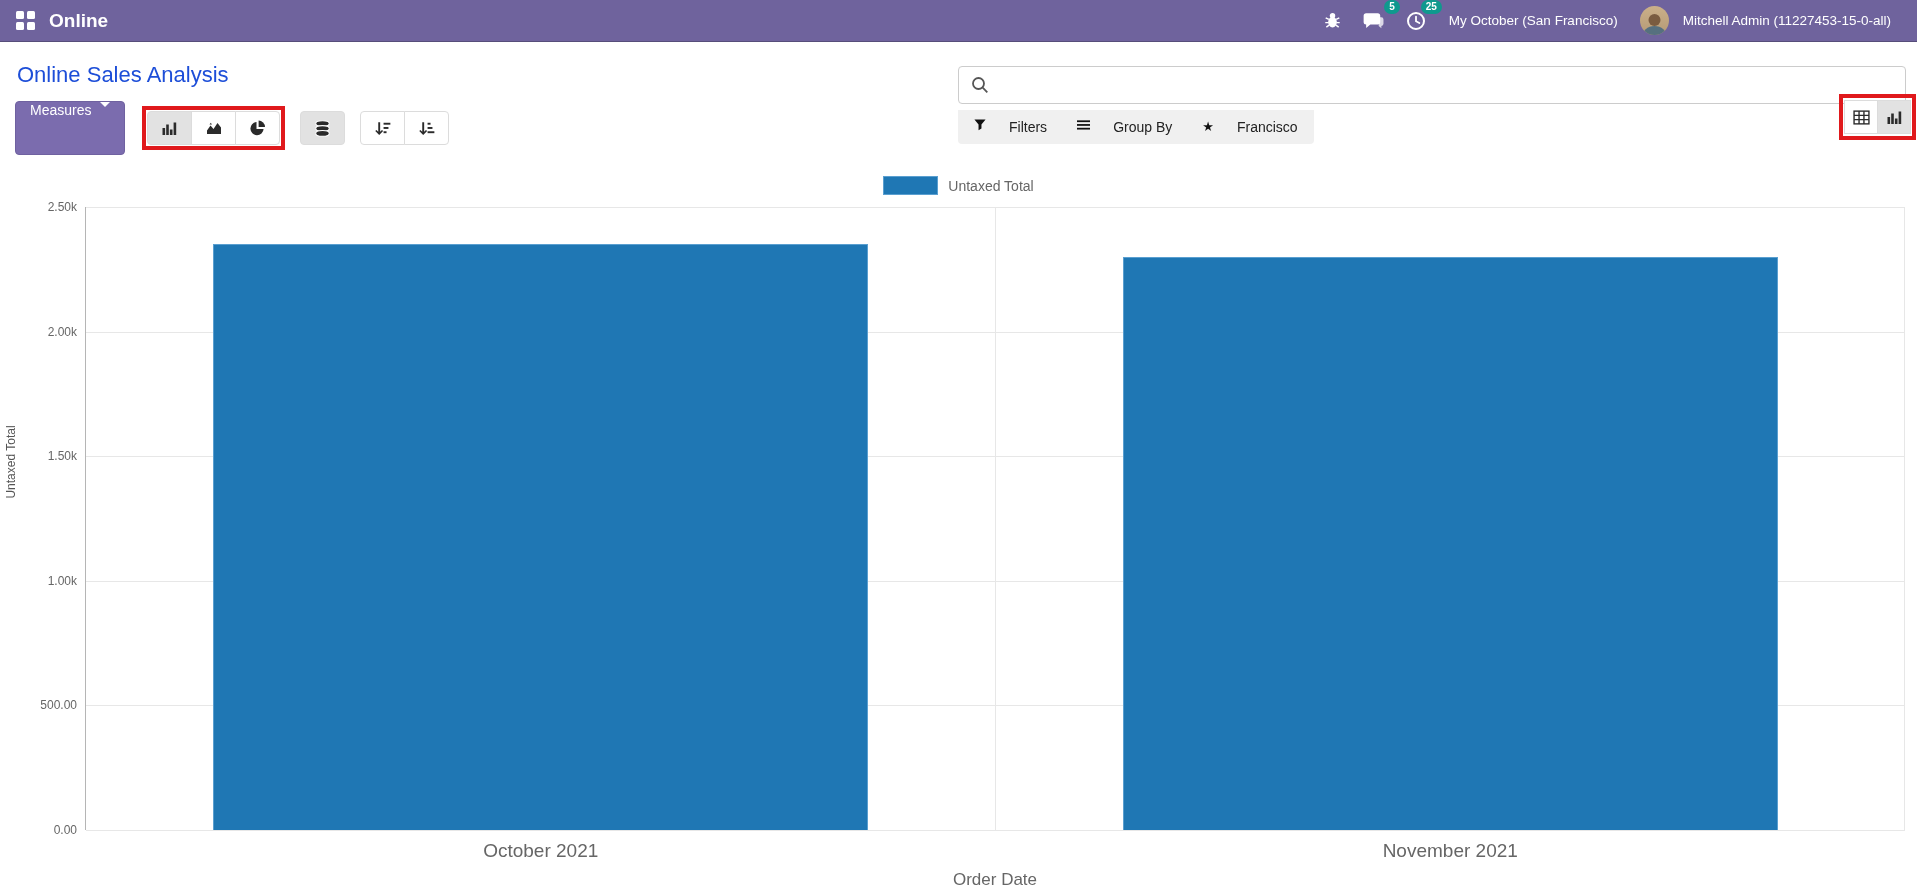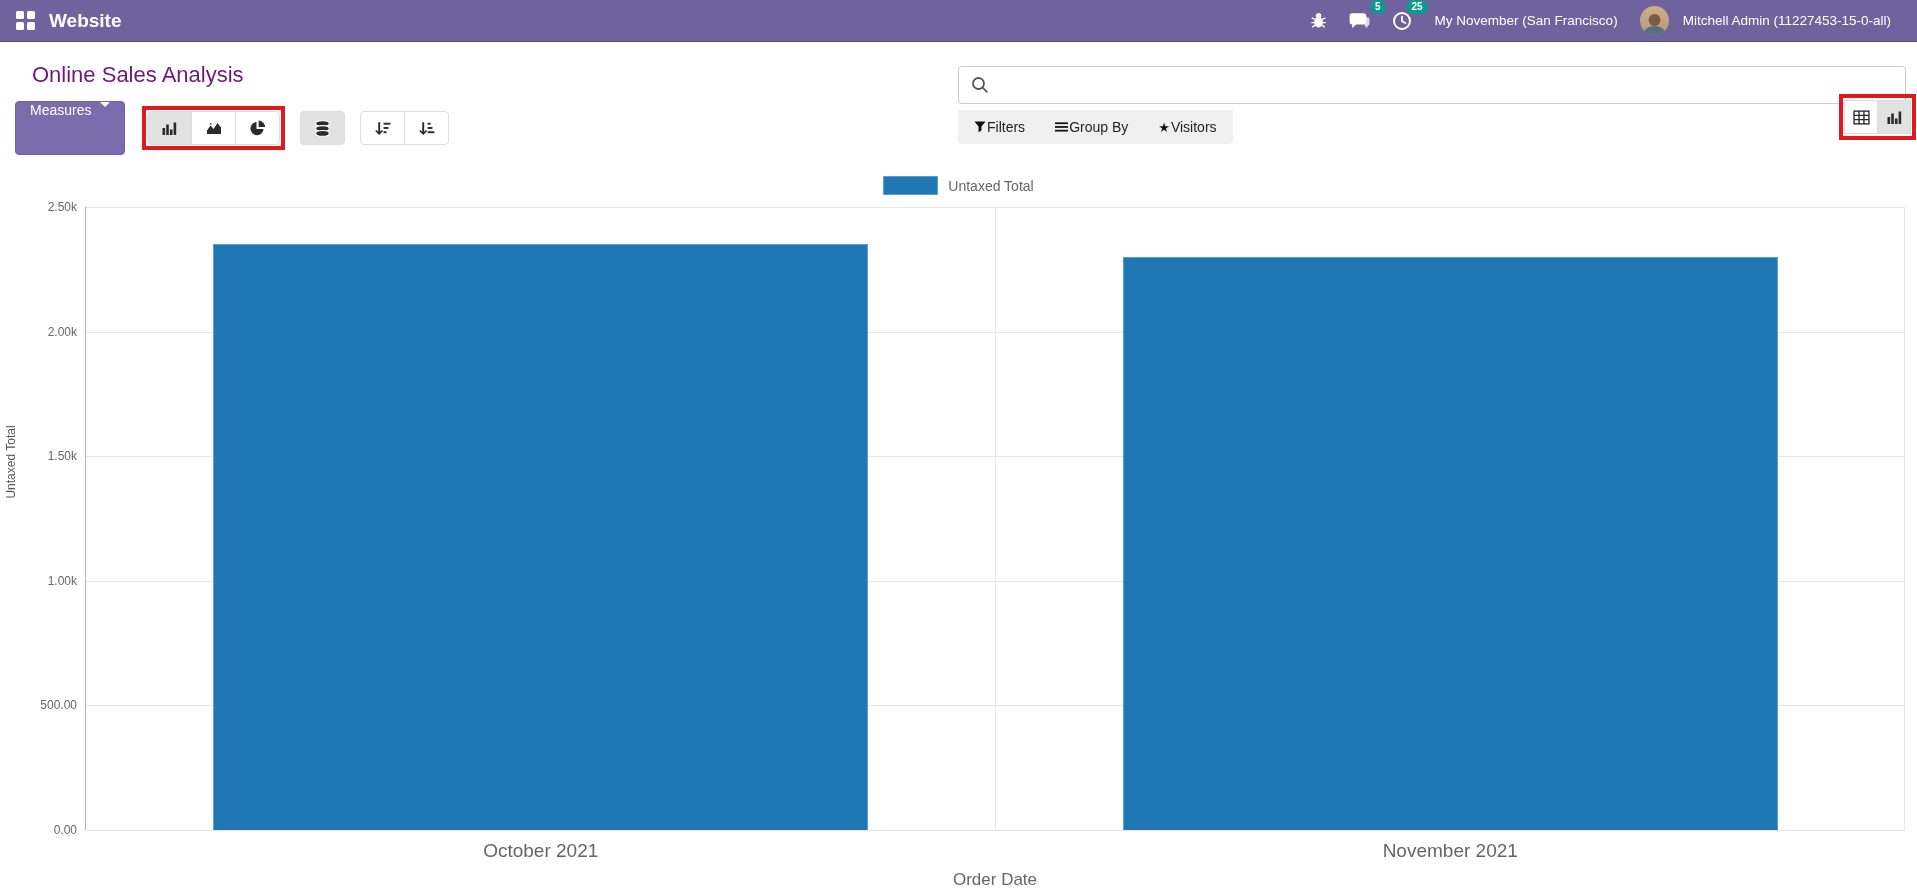--- a/index.html
+++ b/index.html
@@ -18,21 +18,21 @@
   .nav-right { display:flex; align-items:center; gap:4px; }
   .icon-wrap { position:relative; padding:5px 9px; cursor:pointer; display:flex; align-items:center; }
   .badge { position:absolute; top:-6px; right:-7px; background:#0f998e; color:#fff; font-size:10px;
            font-weight:bold; border-radius:9px; padding:2px 5px; line-height:1; }
   .nav-text { color:#fff; font-size:13.5px; padding:0 10px; cursor:pointer; white-space:nowrap; }
   .avatar { width:29px; height:29px; border-radius:50%; background:linear-gradient(#cbb089,#b59a76); overflow:hidden;
             display:flex; align-items:flex-end; justify-content:center; margin-left:8px; cursor:pointer; flex:none; }
   .avatar svg { display:block; }
 
   
-  .page-title { position:absolute; left:32px; top:62px; font-size:22px; font-weight:400; color:#701a75; }
+  .page-title { position:absolute; left:17px; top:62px; font-size:22px; font-weight:400; color:#1d4ed8; }
   .cp-buttons { position:absolute; left:15px; top:101px; display:flex; align-items:center; }
   .btn-measures { height:54px; background:#7b6cae; border:1px solid #6f61a0; border-radius:4px; color:#fff;
                   font-size:14px; padding:0 14px; display:flex; align-items:flex-start; gap:9px; cursor:pointer;
                   font-family:inherit; }
   .caret-down { width:0; height:0; border-left:5px solid transparent; border-right:5px solid transparent;
                 border-top:5px solid #fff; display:inline-block; }
   .red-annotation { border:4px solid #e0191c; padding:1px; margin-left:17px; display:flex; }
   .icon-btn { width:45px; height:34px; background:#fff; border:1px solid #dcdcdc; display:flex;
               align-items:center; justify-content:center; cursor:pointer; padding:0; }
   .icon-btn + .icon-btn { margin-left:-1px; }
@@ -42,21 +42,21 @@
   .grp .icon-btn:last-child { border-radius:0 4px 4px 0; }
   .single { border-radius:4px; margin-left:15px; }
   .sort-group { margin-left:15px; }
 
   .search-box { position:absolute; left:958px; top:66px; width:948px; height:38px; background:#fff;
                 border:1px solid #ccc; border-radius:4px; display:flex; align-items:center; padding:0 12px; }
   .search-box input { flex:1; border:none; outline:none; font-size:15px; color:#333; font-family:inherit; background:transparent; }
   .search-box input::placeholder { color:#9a9a9a; }
   .facets { position:absolute; left:958px; top:110px; height:34px; background:#f0f0f0; border-radius:0 0 4px 4px;
             display:flex; align-items:center; padding:0 16px; gap:30px; }
-  .facet { display:flex; align-items:center; gap:1px; font-size:14px; color:#222; cursor:pointer; white-space:nowrap; }
+  .facet { display:flex; align-items:flex-start; gap:23px; font-size:14px; color:#222; cursor:pointer; white-space:nowrap; }
   .facet .star { font-size:13px; color:#111; }
 
   .switcher-annotation { position:absolute; left:1839px; top:94px; border:4px solid #e0191c; padding:2px 1px; display:flex; }
   .switcher { display:flex; }
   .sw-btn { width:34px; height:34px; background:#fff; border:1px solid #dcdcdc; display:flex; align-items:center;
             justify-content:center; cursor:pointer; padding:0; }
   .sw-btn + .sw-btn { margin-left:-1px; }
   .sw-btn.active { background:#e2e2e2; }
 
   
@@ -78,21 +78,21 @@
 <body>
 
 <header class="navbar">
   <div class="nav-left">
     <span class="apps-icon">
         <i></i>
         <i></i>
         <i></i>
         <i></i>
       </span>
-    <span class="brand">Website</span>
+    <span class="brand">Online</span>
   </div>
   <div class="nav-right">
     <span class="icon-wrap">
       <svg width="17" height="17" viewBox="0 0 16 16">
           <g stroke="#fff" stroke-width="1.4" fill="none">
         <ellipse cx="8" cy="9.5" rx="3.4" ry="4.3" fill="#fff"></ellipse>
         <circle cx="8" cy="3.6" r="1.9" fill="#fff"></circle>
         <path d="M4.6 7 1.6 5.6 M4.4 10 1.2 10 M4.8 12.4 2.2 14.2 M11.4 7 14.4 5.6 M11.6 10 14.8 10 M11.2 12.4 13.8 14.2"></path>
       </g>
         </svg>
@@ -104,21 +104,21 @@
         </svg>
       <span class="badge">5</span>
     </span>
     <span class="icon-wrap">
       <svg width="20" height="20" viewBox="0 0 18 18">
           <circle cx="9" cy="9" r="7.2" fill="none" stroke="#fff" stroke-width="1.8"></circle>
       <path d="M9 5 v4.2 l3 1.6" fill="none" stroke="#fff" stroke-width="1.6" stroke-linecap="round"></path>
         </svg>
       <span class="badge">25</span>
     </span>
-    <span class="nav-text">My November (San Francisco)</span>
+    <span class="nav-text">My October (San Francisco)</span>
     <span class="avatar">
       <svg width="29" height="24" viewBox="0 0 29 24">
           <circle cx="14.5" cy="9" r="6" fill="#7a5c40"></circle>
           <path d="M2 26 a12.5 11 0 0 1 25 0 Z" fill="#56707f"></path>
         </svg>
     </span>
     <span class="nav-text">Mitchell Admin (11227453-15-0-all)</span>
   </div>
 </header>
 
@@ -202,21 +202,21 @@
   <span class="facet">
     <svg width="13" height="12" viewBox="0 0 14 12" fill="#111">
         <rect x="0" y="1" width="14" height="1.9"></rect>
         <rect x="0" y="5" width="14" height="1.9"></rect>
         <rect x="0" y="9" width="14" height="1.9"></rect>
       </svg>
     <span>Group By</span>
   </span>
   <span class="facet">
     <span class="star">★</span>
-    <span>Visitors</span>
+    <span>Francisco</span>
   </span>
 </div>
 
 <div class="switcher-annotation">
   <div class="switcher">
     <button class="sw-btn">
       <svg width="17" height="15" viewBox="0 0 16 14">
           <g fill="none" stroke="#2b2b2b" stroke-width="1.3">
             <rect x="1" y="1" width="14" height="12"></rect>
             <path d="M1 5 H15 M1 9 H15 M5.7 1 V13 M10.3 1 V13"></path>

